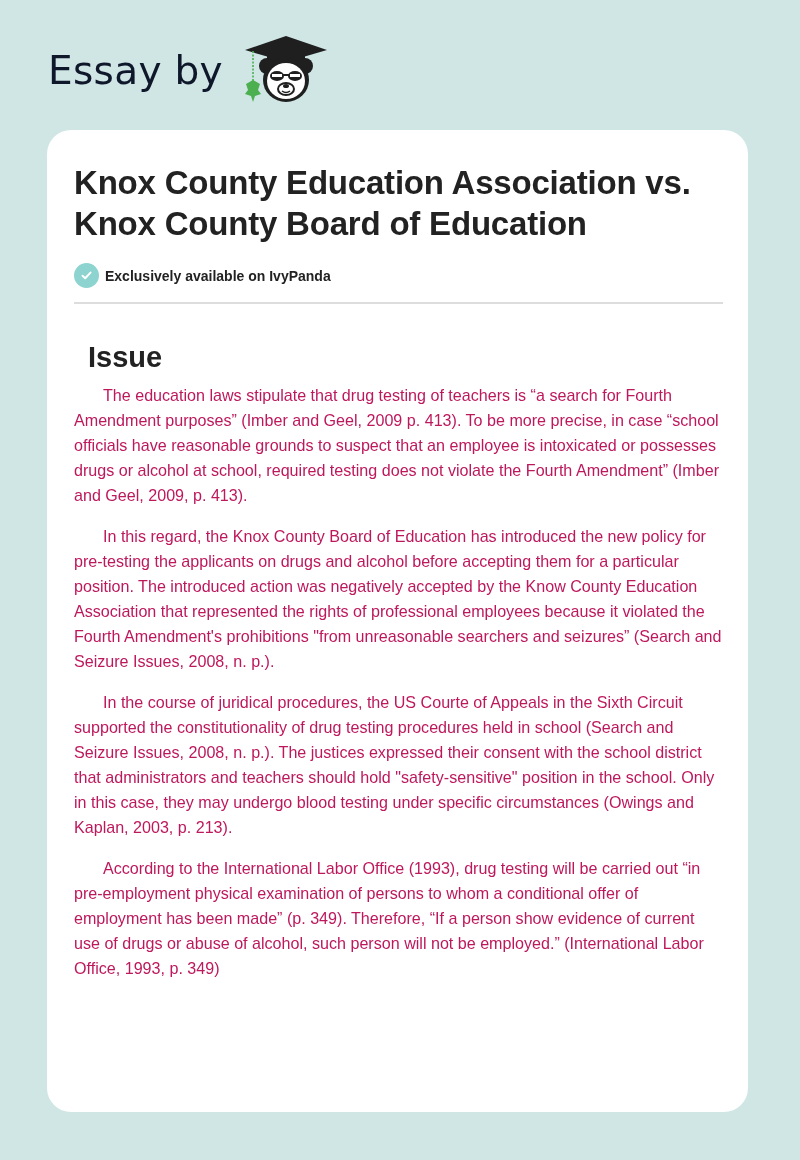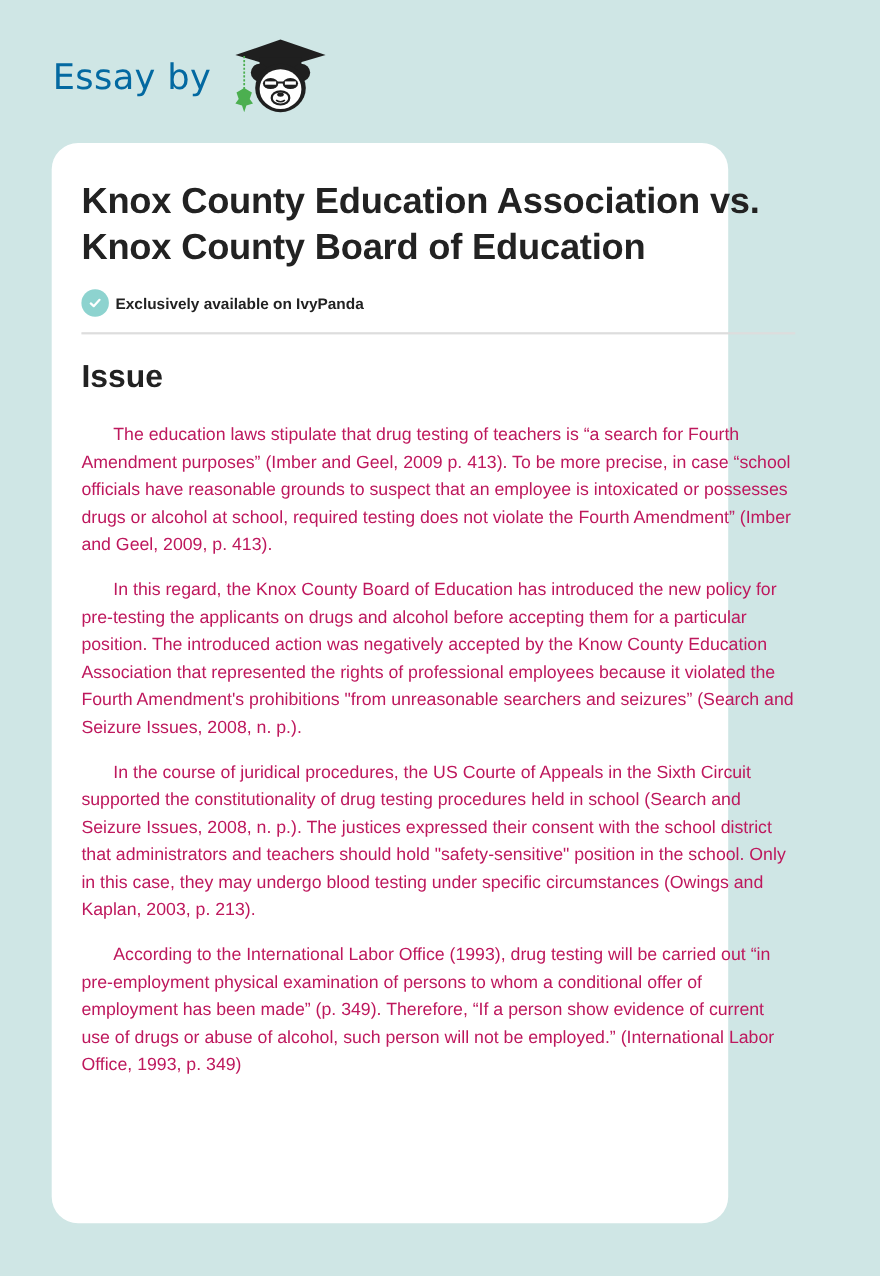--- a/index.html
+++ b/index.html
@@ -17,22 +17,22 @@
     .header {
       position: absolute;
       left: 48px;
       top: 36px;
       height: 72px;
       display: flex;
       align-items: center;
     }
     .essay-by {
       font-family: "DejaVu Sans", sans-serif;
-      font-size: 32px;
-      color: #0369a1;
+      font-size: 39px;
+      color: #0f172a;
       letter-spacing: 0.3px;
       margin-right: 20px;
       position: relative;
       top: -2px;
     }
     .logo-icon {
       width: 86px;
       height: 72px;
       margin-right: 8px;
       position: relative;
@@ -51,21 +51,21 @@
       font-family: "DejaVu Sans", sans-serif;
       font-weight: normal;
       position: relative;
       top: -4px;
       margin-left: 1px;
     }
     .card {
       position: absolute;
       left: 47px;
       top: 130px;
-      width: 615px;
+      width: 701px;
       height: 982px;
       background: #ffffff;
       border-radius: 24px;
     }
     .content {
       position: absolute;
       left: 27px;
       top: 0;
       width: 649px;
     }
@@ -106,21 +106,21 @@
     }
     .divider {
       position: absolute;
       top: 172px;
       left: 0;
       width: 649px;
       height: 2px;
       background: #dddddd;
     }
     h2 {
-      margin: 0;
+      margin: 14px;
       position: absolute;
       top: 196px;
       left: 0;
       font-size: 29px;
       font-weight: bold;
       color: #222222;
       line-height: 34px;
     }
     .body-text {
       position: absolute;

